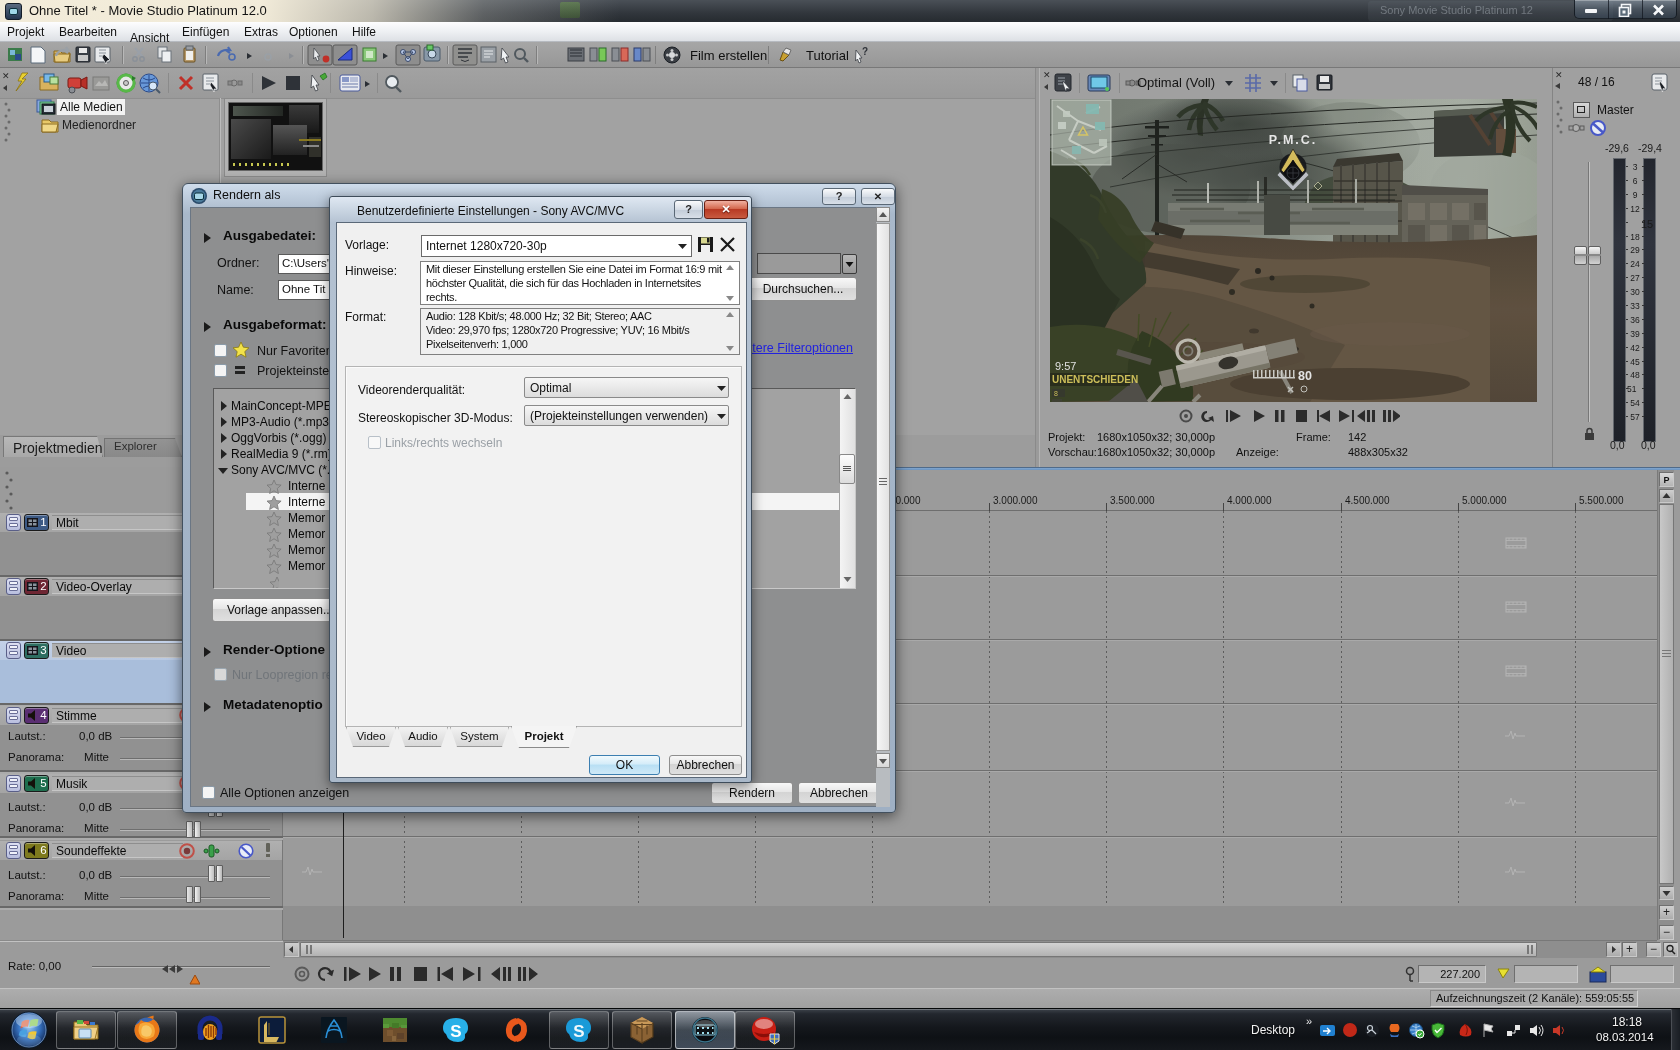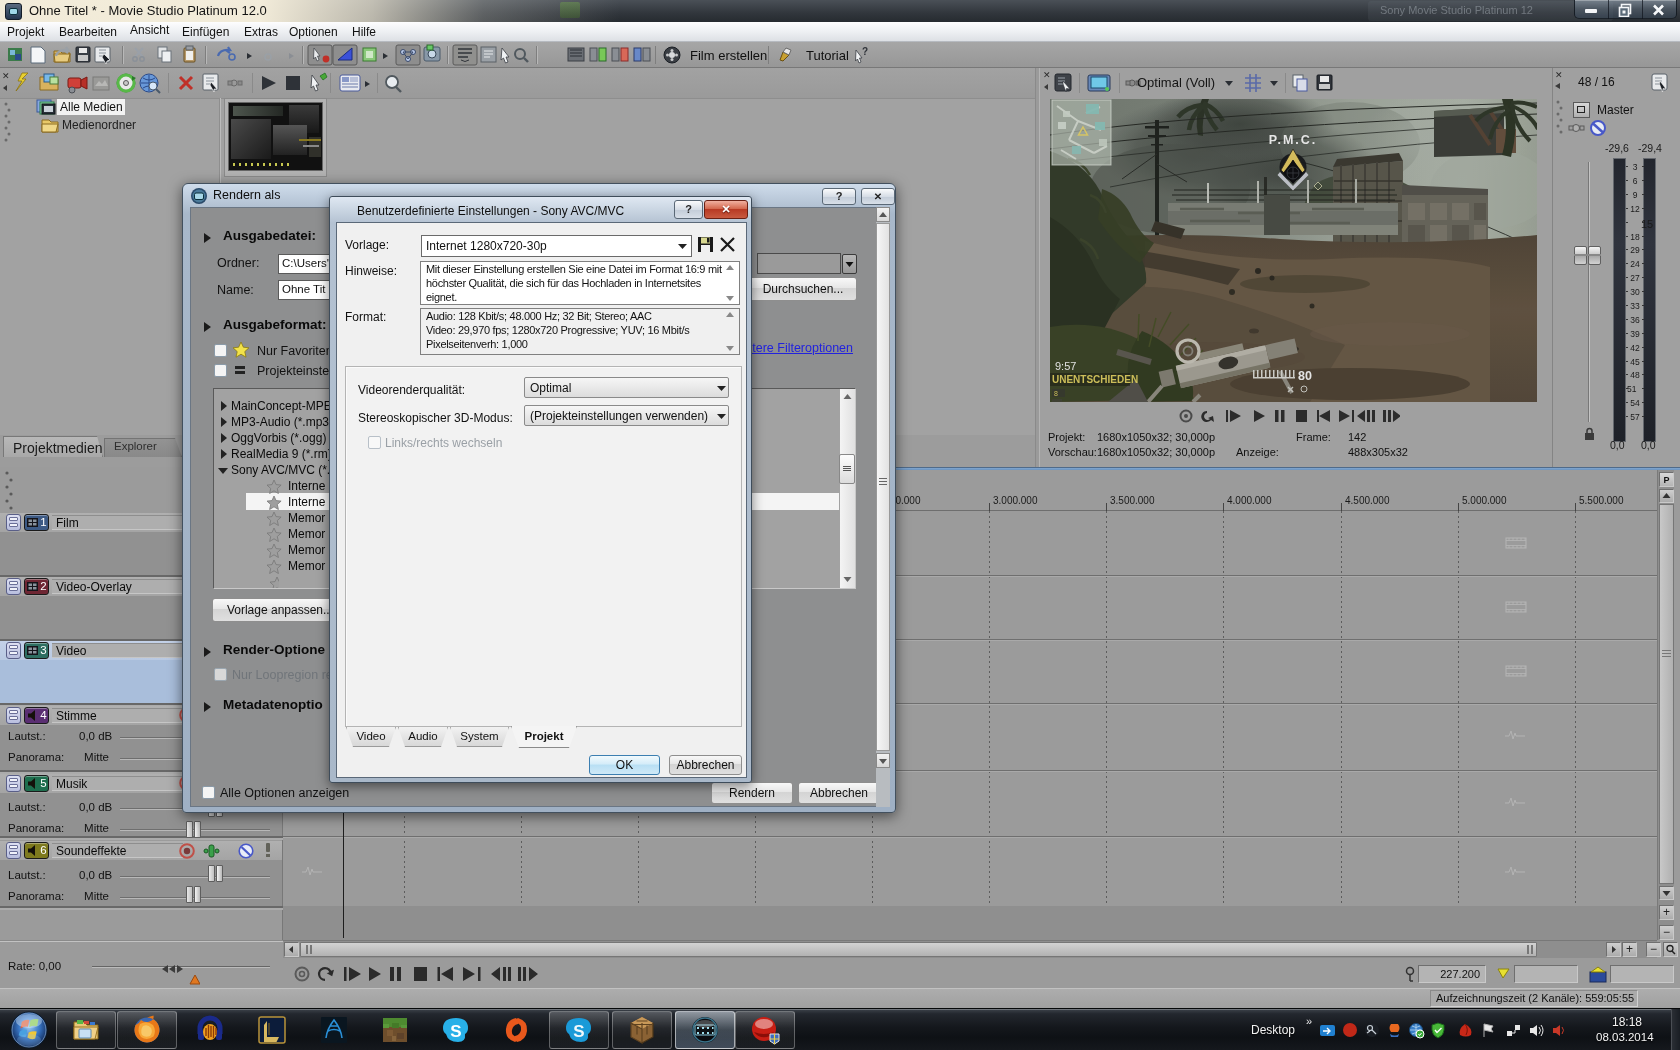--- a/index.html
+++ b/index.html
@@ -30,21 +30,21 @@
       <rect x="4.5" y="7.5" width="3" height="3" fill="#f4f6f8"></rect>
     </svg>
  <svg class="abs" style="left:1652px;top:4px" width="13" height="12">
       <path d="M2 1.5l9 9M11 1.5l-9 9" stroke="#f6f8fa" stroke-width="2.6"></path>
     </svg>
 </div>
 
 <div class="abs" style="left:0;top:22px;width:1680px;height:20px;background:linear-gradient(#fdfdfe,#eef0f3 50%,#dde0e5);border-bottom:1px solid #b6bac0">
  <div class="tx" style="left:7px;top:3px;font-size:12px;color:#111">Projekt</div>
  <div class="tx" style="left:59px;top:3px;font-size:12px;color:#111">Bearbeiten</div>
- <div class="tx" style="left:130px;top:1px;font-size:12px;color:#111">Ansicht</div>
+ <div class="tx" style="left:130px;top:9px;font-size:12px;color:#111">Ansicht</div>
  <div class="tx" style="left:182px;top:3px;font-size:12px;color:#111">Einfügen</div>
  <div class="tx" style="left:244px;top:3px;font-size:12px;color:#111">Extras</div>
  <div class="tx" style="left:289px;top:3px;font-size:12px;color:#111">Optionen</div>
  <div class="tx" style="left:352px;top:3px;font-size:12px;color:#111">Hilfe</div>
 </div>
 
 <div id="tb1" class="abs" style="left:0;top:42px;width:1680px;height:26px;background:linear-gradient(#a6a6a6,#979797);border-bottom:1px solid #787878"></div>
 
 <div class="abs" style="left:0;top:68px;width:1035px;height:399px;background:#a2a2a2"></div>
 <div class="abs" style="left:1035px;top:68px;width:5px;height:399px;background:#9a9a9a;border-left:1px solid #8a8a8a;border-right:1px solid #b4b4b4"></div>
@@ -682,21 +682,21 @@
 <div class="abs" style="left:24px;top:514px;width:25px;height:17px;background:linear-gradient(#3d5a85 20%,#3d5a85);border:1px solid #1a1a1a;border-radius:3px;box-shadow:inset 0 1px 0 rgba(255,255,255,.35)"></div>
 <svg class="abs" style="left:26px;top:516px" width="13" height="13">
     <rect x="1" y="2" width="11" height="9" fill="#14141a"></rect>
     <rect x="2.5" y="3.5" width="3.5" height="2.5" fill="#8a929c"></rect>
     <rect x="7" y="3.5" width="3.5" height="2.5" fill="#8a929c"></rect>
     <rect x="2.5" y="7" width="3.5" height="2.5" fill="#8a929c"></rect>
     <rect x="7" y="7" width="3.5" height="2.5" fill="#8a929c"></rect>
   </svg>
 <div class="tx" style="left:39px;top:516px;width:9px;font-size:11.5px;color:#fff;text-align:center">1</div>
 <div class="abs" style="left:52px;top:515px;width:131px;height:15px;background:#aeaeae;border-top:1px solid #8e8e8e;border-bottom:1px solid #c6c6c6"></div>
-<div class="tx" style="left:56px;top:516px;font-size:12px;color:#0a0a0a">Film</div>
+<div class="tx" style="left:56px;top:516px;font-size:12px;color:#0a0a0a">Mbit</div>
 <div class="abs" style="left:0;top:577px;width:282px;height:19px;background:linear-gradient(#b0b0b0,#a4a4a4)"></div>
 <div class="abs" style="left:6px;top:578px;width:15px;height:17px;background:linear-gradient(#dde0f2,#b8bede);border:1px solid #5a5f88;border-radius:3px"></div>
 <div class="abs" style="left:9px;top:581px;width:9px;height:4px;background:#f0f2fa;border:1px solid #6a6f98;border-radius:1px"></div>
 <div class="abs" style="left:9px;top:587px;width:9px;height:4px;background:#f0f2fa;border:1px solid #6a6f98;border-radius:1px"></div>
 <div class="abs" style="left:24px;top:578px;width:25px;height:17px;background:linear-gradient(#6e2633 20%,#6e2633);border:1px solid #1a1a1a;border-radius:3px;box-shadow:inset 0 1px 0 rgba(255,255,255,.35)"></div>
 <svg class="abs" style="left:26px;top:580px" width="13" height="13">
     <rect x="1" y="2" width="11" height="9" fill="#14141a"></rect>
     <rect x="2.5" y="3.5" width="3.5" height="2.5" fill="#8a929c"></rect>
     <rect x="7" y="3.5" width="3.5" height="2.5" fill="#8a929c"></rect>
     <rect x="2.5" y="7" width="3.5" height="2.5" fill="#8a929c"></rect>
@@ -1040,21 +1040,21 @@
       <rect x="10" y="2" width="2.5" height="4.5" fill="#1a1a1a"></rect>
       <rect x="4" y="9" width="9" height="7" fill="#f0f0f0"></rect>
     </svg>
  <svg class="abs" style="left:389px;top:39px" width="17" height="17">
       <path d="M2 2l13 13M15 2L2 15" stroke="#1a1a1a" stroke-width="2.2"></path>
     </svg>
  <div class="tx" style="left:15px;top:67px;font-size:12px;color:#111">Hinweise:</div>
  <div class="abs" style="left:90px;top:64px;width:320px;height:44px;background:#fff;border:1px solid #808080"></div>
  <div class="tx" style="left:96px;top:66px;font-size:11px;color:#111;letter-spacing:-.3px">Mit dieser Einstellung erstellen Sie eine Datei im Format 16:9 mit</div>
  <div class="tx" style="left:96px;top:80px;font-size:11px;color:#111;letter-spacing:-.3px">höchster Qualität, die sich für das Hochladen in Internetsites</div>
- <div class="tx" style="left:96px;top:94px;font-size:11px;color:#111;letter-spacing:-.3px">eignet.</div>
+ <div class="tx" style="left:96px;top:94px;font-size:11px;color:#111;letter-spacing:-.3px">rechts.</div>
  <svg class="abs" style="left:394px;top:66px" width="12" height="40">
       <path d="M6 2l4 5H2z" fill="#888"></path>
       <path d="M6 38l4-5H2z" fill="#888"></path>
     </svg>
  <div class="tx" style="left:15px;top:113px;font-size:12px;color:#111">Format:</div>
  <div class="abs" style="left:90px;top:111px;width:320px;height:47px;background:#f0f0f0;border:1px solid #808080"></div>
  <div class="tx" style="left:96px;top:113px;font-size:11px;color:#111;letter-spacing:-.3px">Audio: 128 Kbit/s; 48.000 Hz; 32 Bit; Stereo; AAC</div>
  <div class="tx" style="left:96px;top:127px;font-size:11px;color:#111;letter-spacing:-.3px">Video: 29,970 fps; 1280x720 Progressive; YUV; 16 Mbit/s</div>
  <div class="tx" style="left:96px;top:141px;font-size:11px;color:#111;letter-spacing:-.3px">Pixelseitenverh: 1,000</div>
  <svg class="abs" style="left:394px;top:113px" width="12" height="43">

